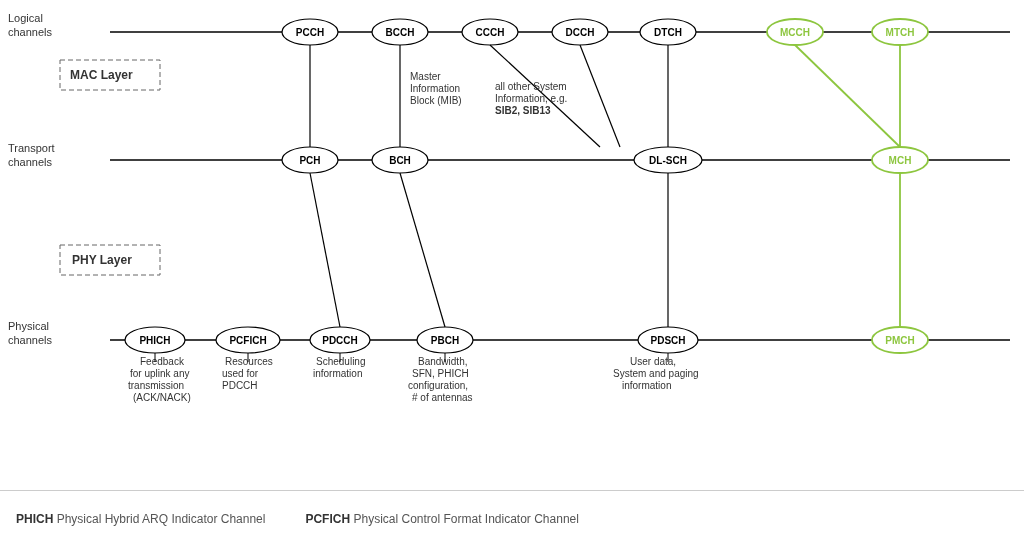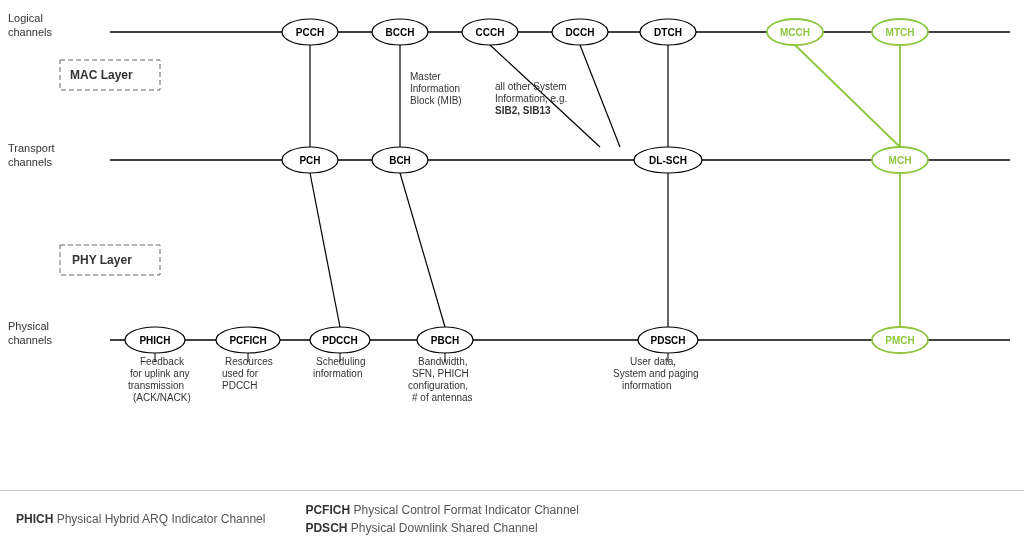--- a/index.html
+++ b/index.html
@@ -199,18 +199,14 @@
     <div class="footer-item">
       <strong>PHICH</strong>
       <span>Physical Hybrid ARQ Indicator Channel</span>
     </div>
   </div>
   <div class="footer-col">
     <div class="footer-item">
       <strong>PCFICH</strong>
       <span>Physical Control Format Indicator Channel</span>
     </div>
-    <div class="footer-item">
-      <strong>PDSCH</strong>
-      <span>Physical Downlink Shared Channel</span>
-    </div>
   </div>
 </div>
 
 </body></html>

